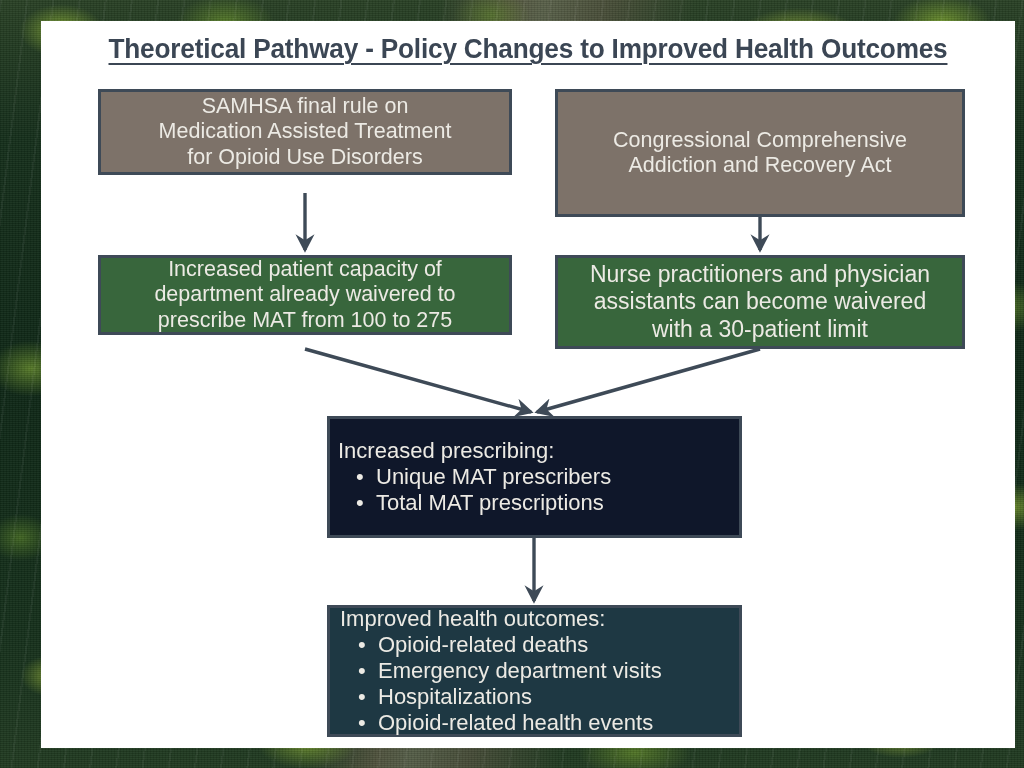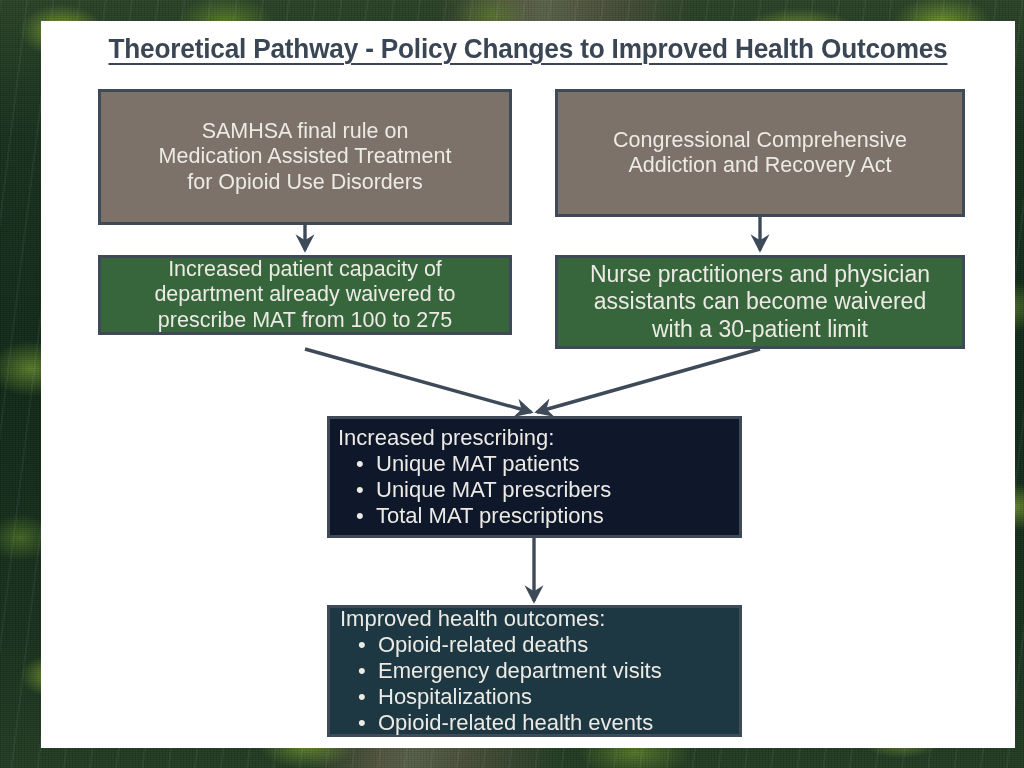--- a/index.html
+++ b/index.html
@@ -114,21 +114,21 @@
   }
   .box .lines { width: 100%; padding: 0 8px; box-sizing: border-box; }
   .box .line { display: block; }
 
   .box-tan   { background: #7d7269; }
   .box-green { background: #38663c; }
   .box-dgreen{ background: #0f172a; }
   .box-slate { background: #1e3843; }
 
   
-  #box1 { left: 57px; top: 68px; width: 414px; height: 136px; font-size: 21.5px; }
+  #box1 { left: 57px; top: 68px; width: 414px; height: 86px; font-size: 21.5px; }
   #box2 { left: 514px; top: 68px; width: 410px; height: 128px; font-size: 21.5px; }
   
   #box3 { left: 57px; top: 234px; width: 414px; height: 80px; font-size: 21.5px; }
   #box4 { left: 514px; top: 234px; width: 410px; height: 94px; font-size: 23px; }
   
   #box5 { left: 286px; top: 395px; width: 415px; height: 122px; font-size: 22px; }
   
   #box6 { left: 286px; top: 584px; width: 415px; height: 132px; font-size: 22px; }
 
   .bulleted { text-align: left; padding-left: 18px; }
@@ -213,21 +213,20 @@
         <span class="line">Nurse practitioners and physician</span>
         <span class="line">assistants can become waivered</span>
         <span class="line">with a 30-patient limit</span>
       </span>
     </div>
 
     <div id="box5" class="box box-dgreen">
       <span class="lines bulleted">
         <span class="heading">Increased prescribing:</span>
         <ul>
-          <li>Unique MAT patients</li>
           <li>Unique MAT prescribers</li>
           <li>Total MAT prescriptions</li>
         </ul>
       </span>
     </div>
 
     <div id="box6" class="box box-slate">
       <span class="lines bulleted" style="padding-left:10px">
         <span class="heading">Improved health outcomes:</span>
         <ul>

